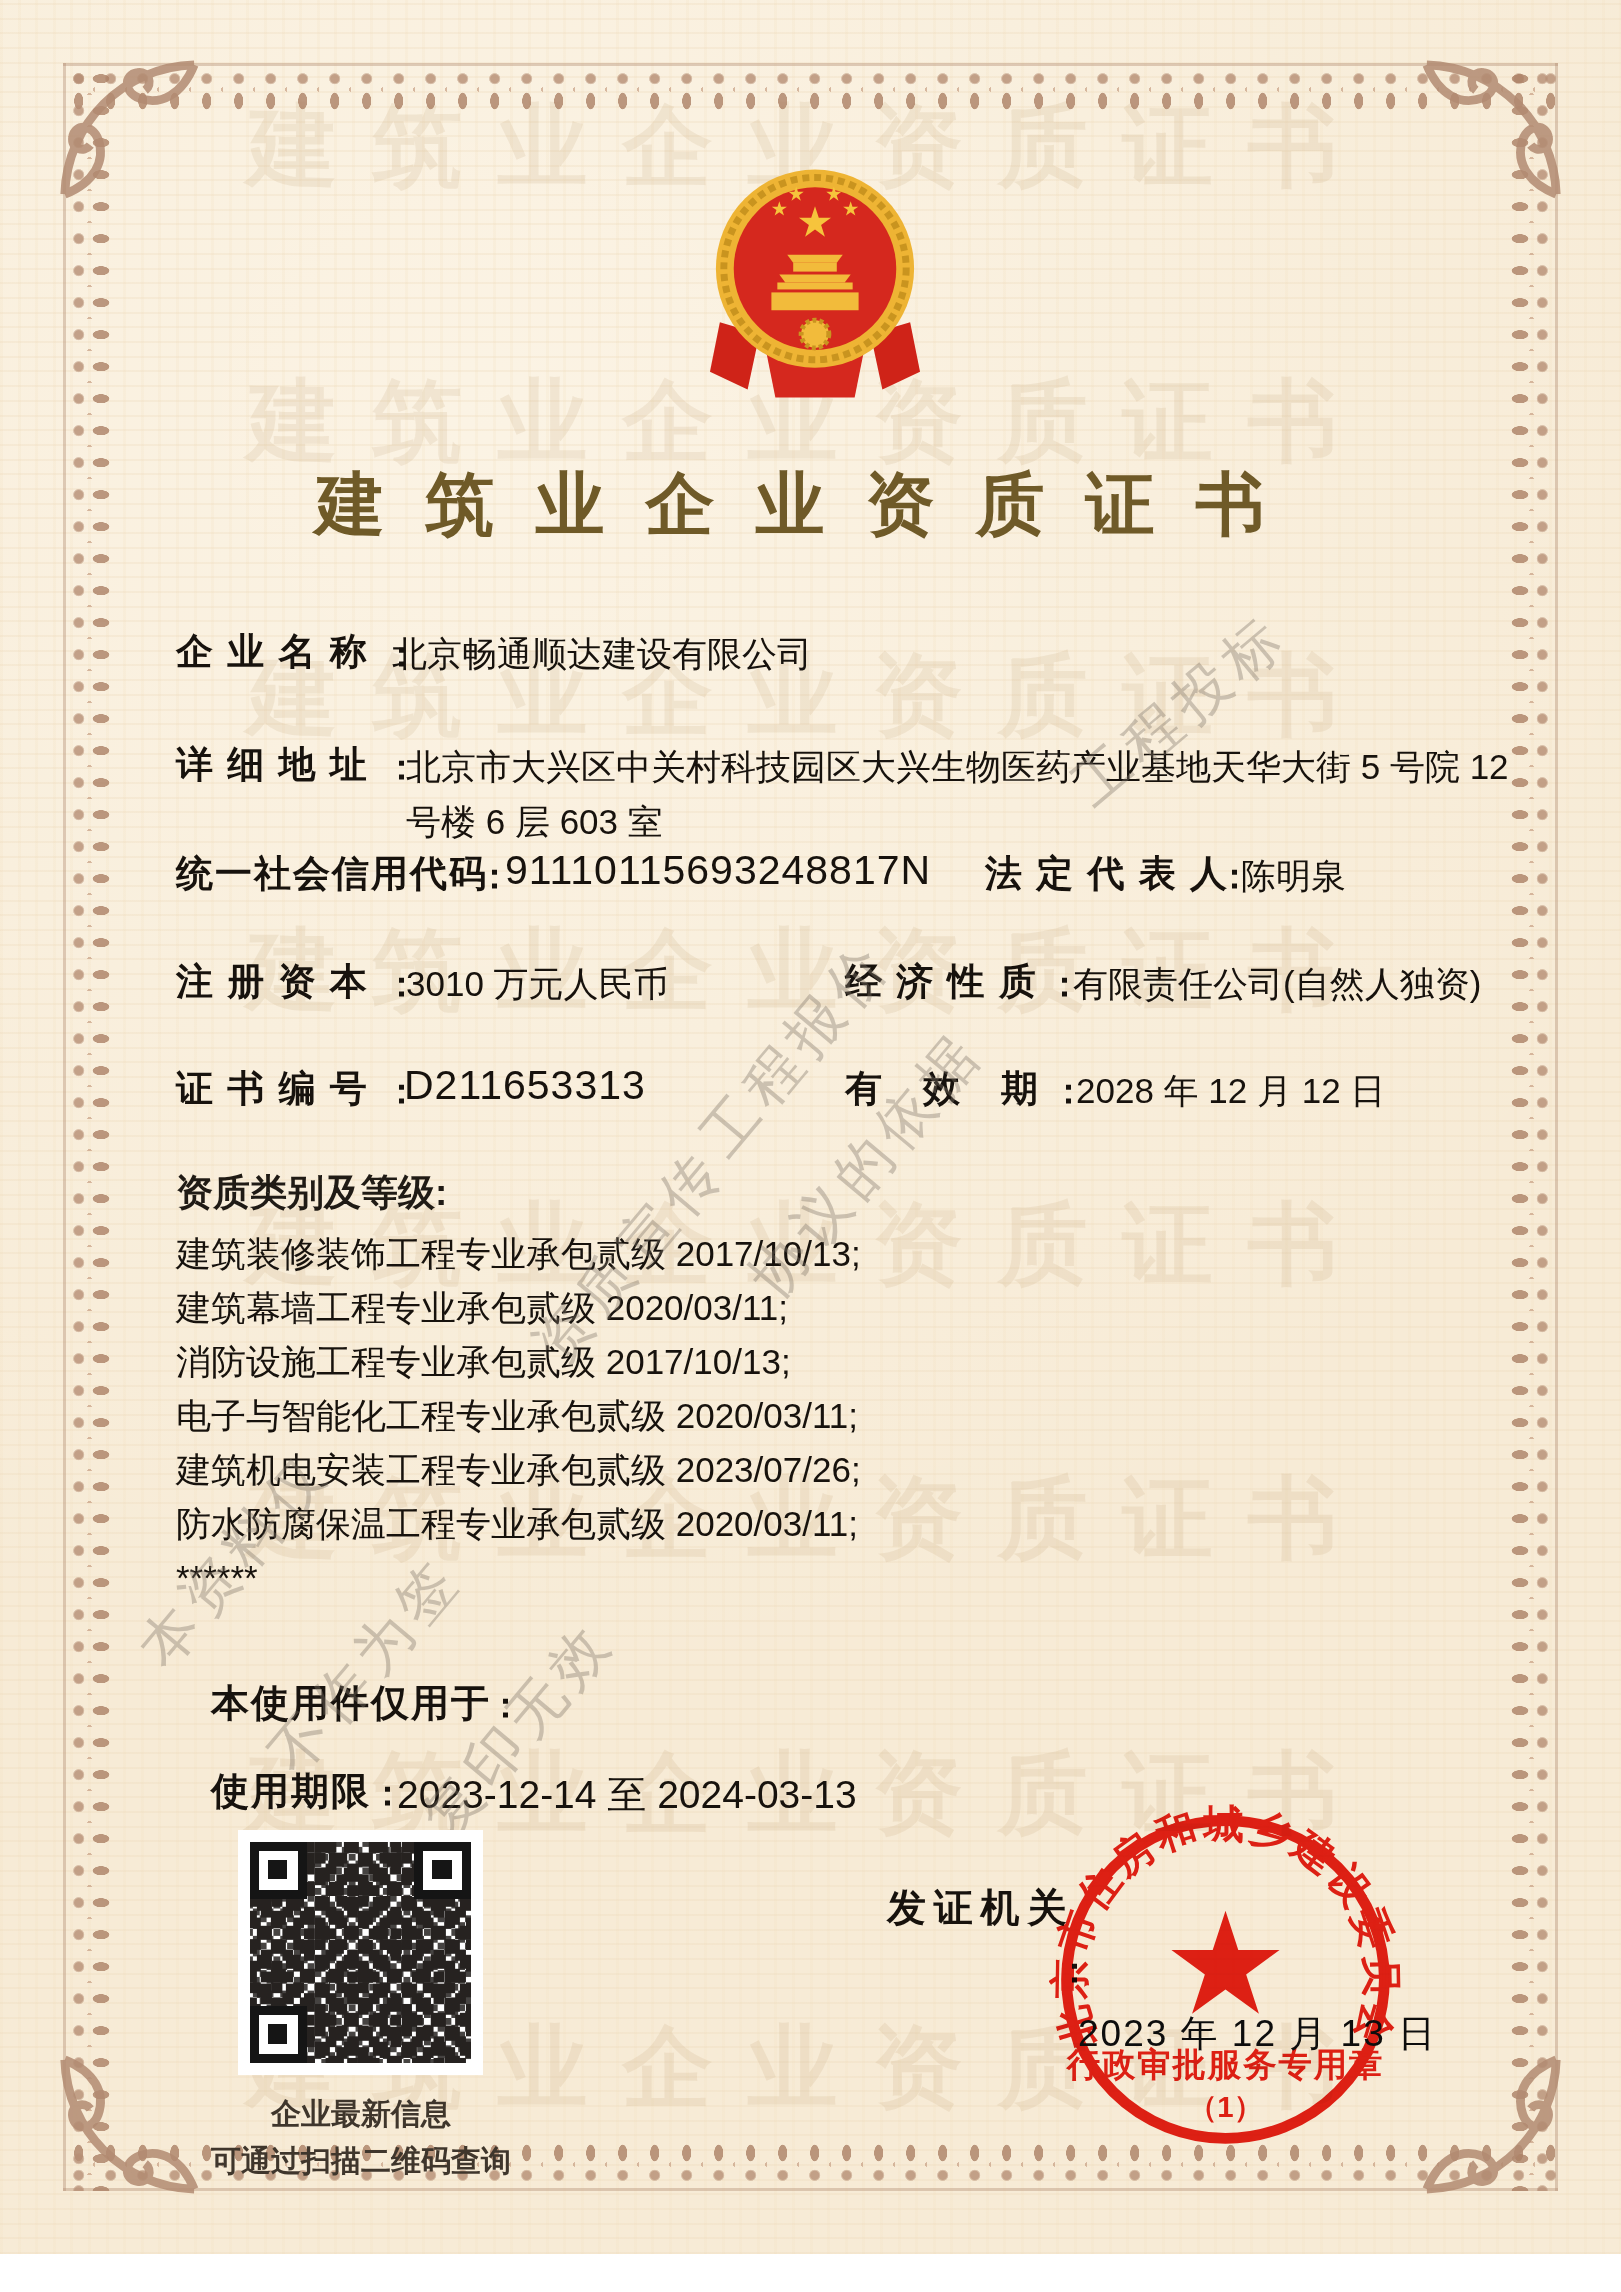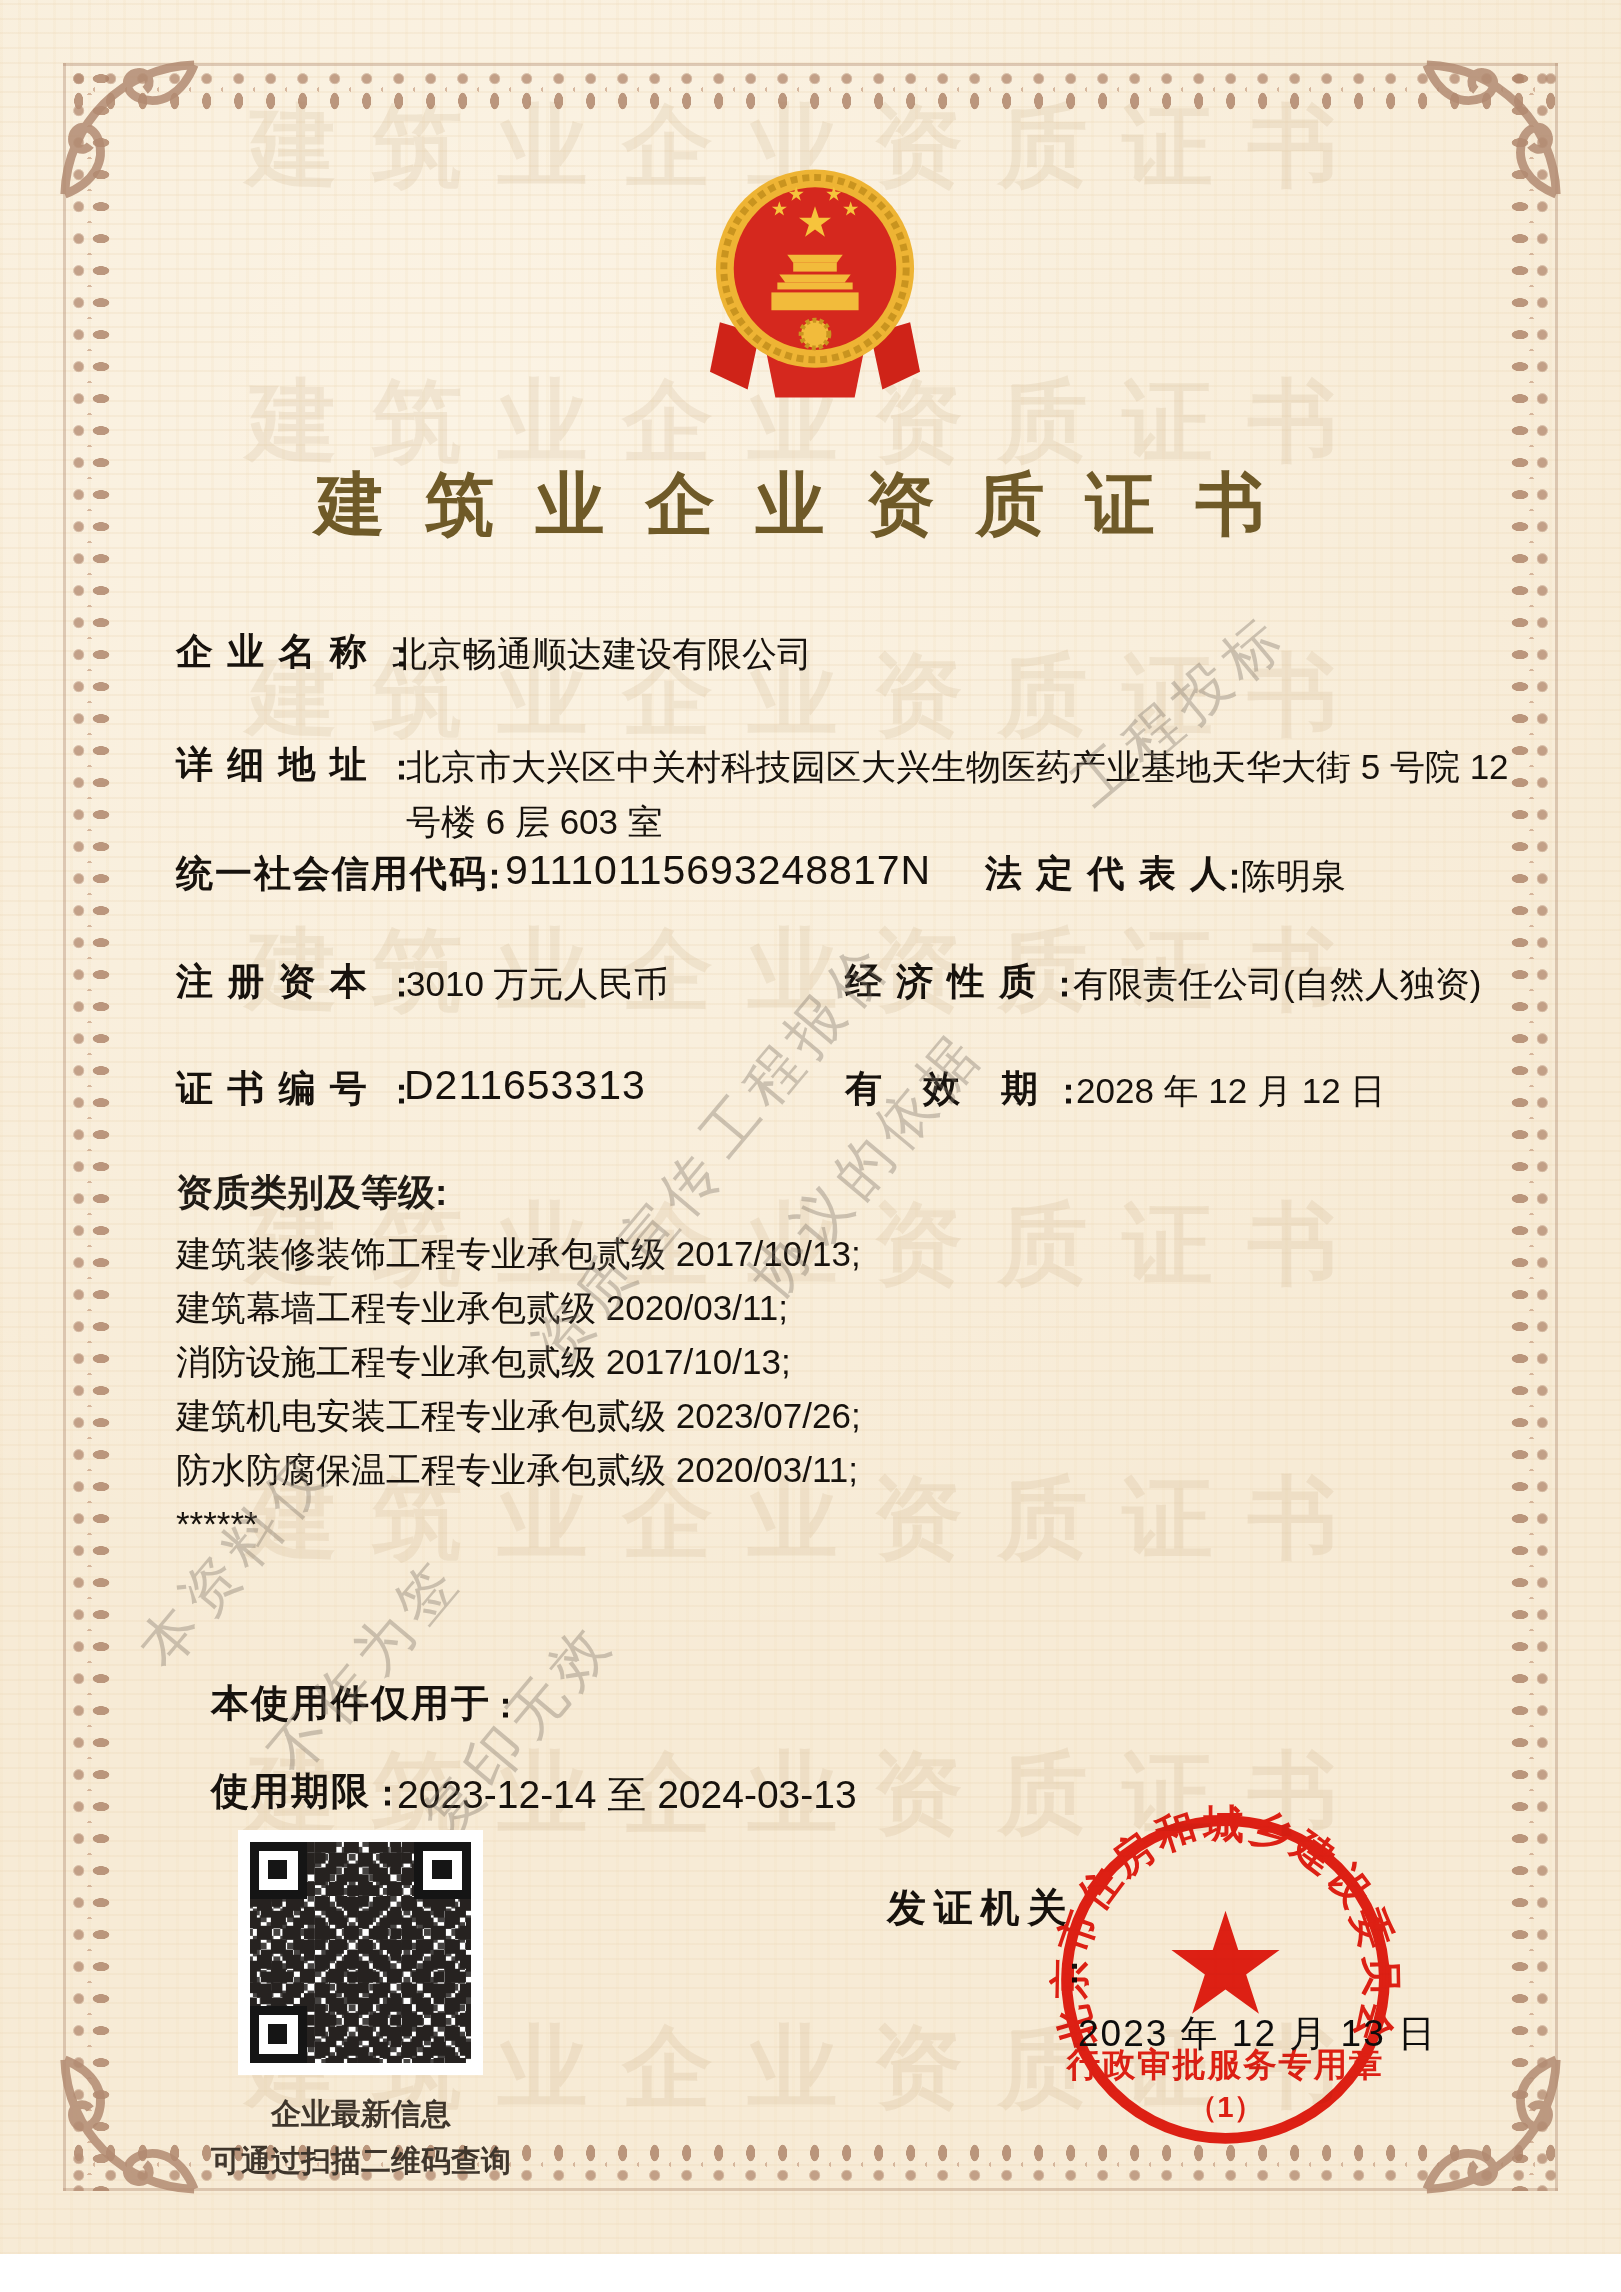--- a/index.html
+++ b/index.html
@@ -196,20 +196,21 @@
   <span class="val num" style="left:404px; top:1062px">D211653313</span>
   <span class="lbl" style="left:845px; top:1064px">有　效　期</span>
   <span class="colon" style="left:1051px; top:1068px">：</span>
   <span class="val" style="left:1076px; top:1068px">2028 年 12 月 12 日</span>
 
   <div class="qual-heading">资质类别及等级:</div>
   <div class="qual-list">
     <div>建筑装修装饰工程专业承包贰级 2017/10/13;</div>
     <div>建筑幕墙工程专业承包贰级 2020/03/11;</div>
     <div>消防设施工程专业承包贰级 2017/10/13;</div>
+    <div>电子与智能化工程专业承包贰级 2020/03/11;</div>
     <div>建筑机电安装工程专业承包贰级 2023/07/26;</div>
     <div>防水防腐保温工程专业承包贰级 2020/03/11;</div>
     <div>******</div>
   </div>
 
   <span class="lbl" style="left:211px; top:1678px; font-size:38px">本使用件仅用于</span>
   <span class="colon" style="left:488px; top:1682px">：</span>
 
   <span class="lbl" style="left:211px; top:1766px; font-size:38px">使用期限</span>
   <span class="colon" style="left:370px; top:1770px">：</span>

